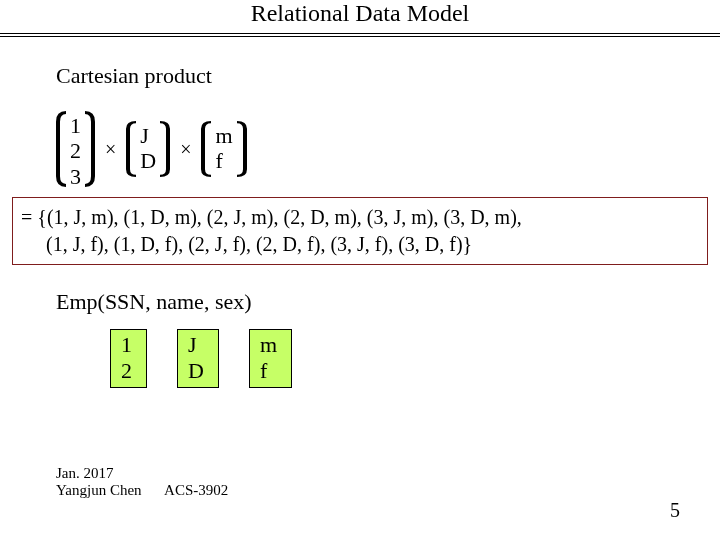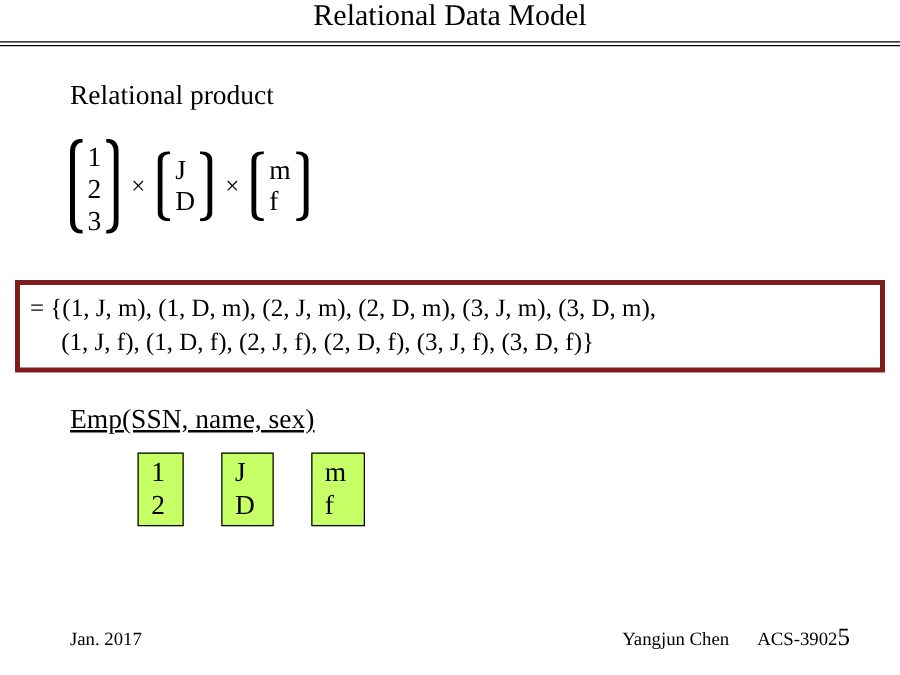--- a/index.html
+++ b/index.html
@@ -54,30 +54,29 @@
     display: flex;
     flex-direction: column;
     line-height: 1.15;
     padding: 2px 6px;
   }
   .times {
     margin: 0 10px;
     font-size: 20px;
   }
   .result-box {
-    margin: 37px 12px 0 12px;
-    border: 4px solid #7f1d1d;
+    margin: 10px 12px 0 12px;
+    border: 1px solid #7f1d1d;
     padding: 6px 8px 6px 8px;
     font-size: 20px;
     line-height: 1.35;
   }
   .emp {
     font-size: 22px;
     margin: 24px 0 0 56px;
-    text-decoration: underline;
   }
   .tables-row {
     display: flex;
     margin: 14px 0 0 110px;
     gap: 30px;
     font-size: 22px;
   }
   .tbl {
     border: 1px solid #000;
     background: #c6ff66;
@@ -86,34 +85,35 @@
   }
   .footer {
     position: absolute;
     left: 0;
     bottom: 18px;
     width: 100%;
     display: flex;
     align-items: baseline;
     font-size: 15px;
     padding: 0 40px 0 56px;
+    flex-direction: column;
   }
   .footer .mid { flex: 1; text-align: right; }
   .footer .right { margin-left: auto; font-size: 20px; }
 </style>
 </head>
 <body>
 
 <div class="title-wrap">
   <span class="title">Relational Data Model</span>
 </div>
 <hr class="title-rule-top">
 <hr class="title-rule-bot">
 
-<div class="subtitle">Relational product</div>
+<div class="subtitle">Cartesian product</div>
 
 <div class="product-row">
   <div class="bracket" style="height:76px">
     <svg class="lb" viewBox="0 0 12 100" preserveAspectRatio="none" width="12">
         <path d="M10 2 Q2 2 2 14 L2 86 Q2 98 10 98" stroke="#000" stroke-width="4" fill="none"></path>
       </svg>
     <div class="col">
       <span>1</span>
       <span>2</span>
       <span>3</span>

